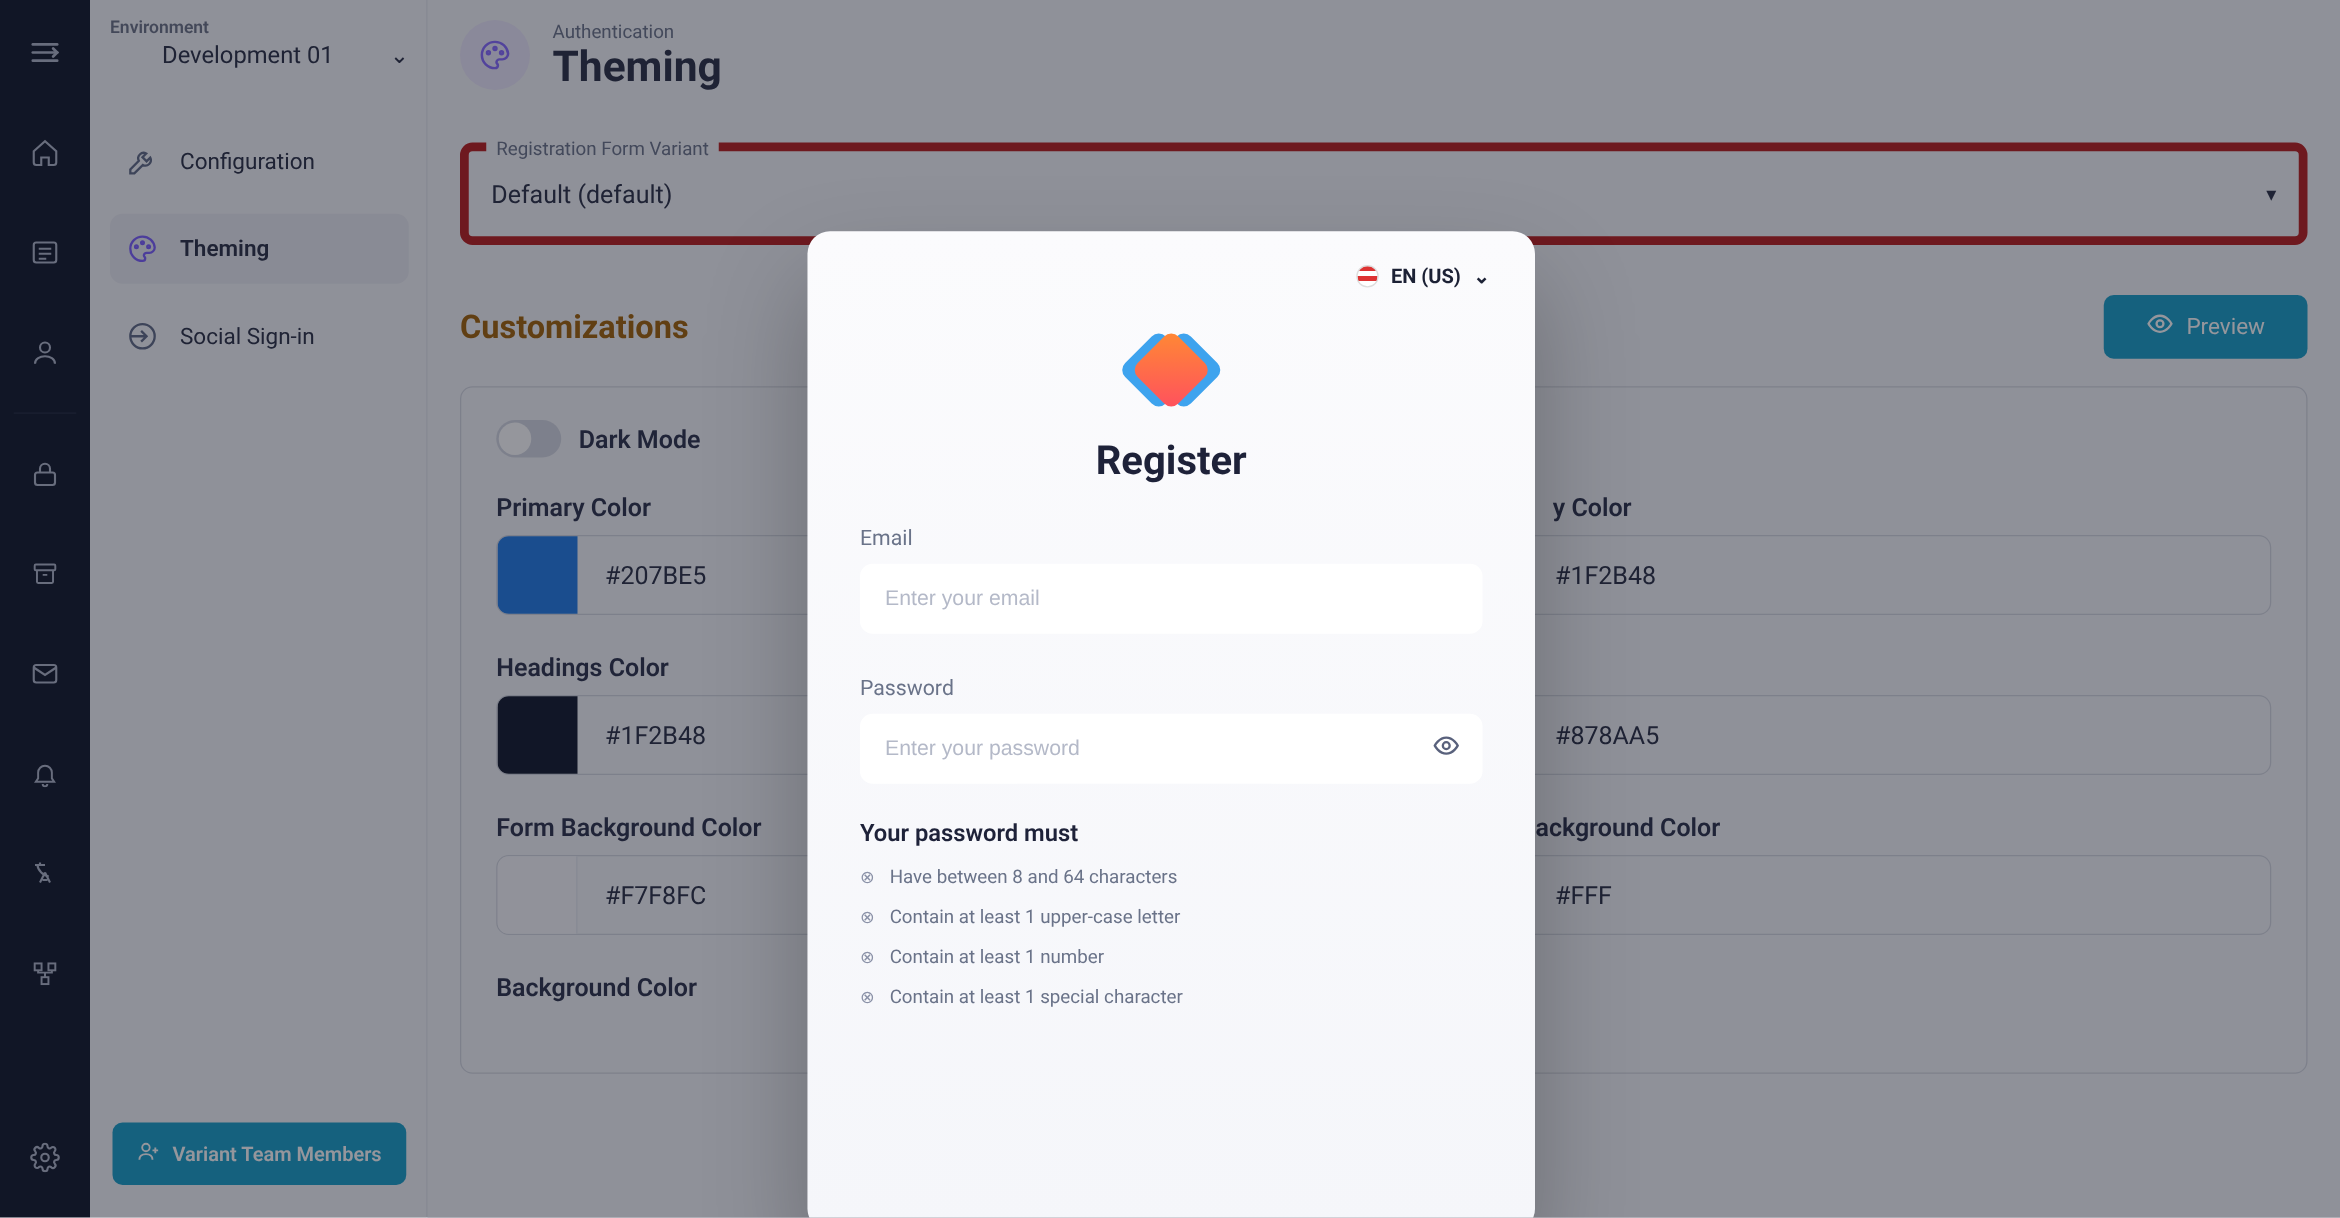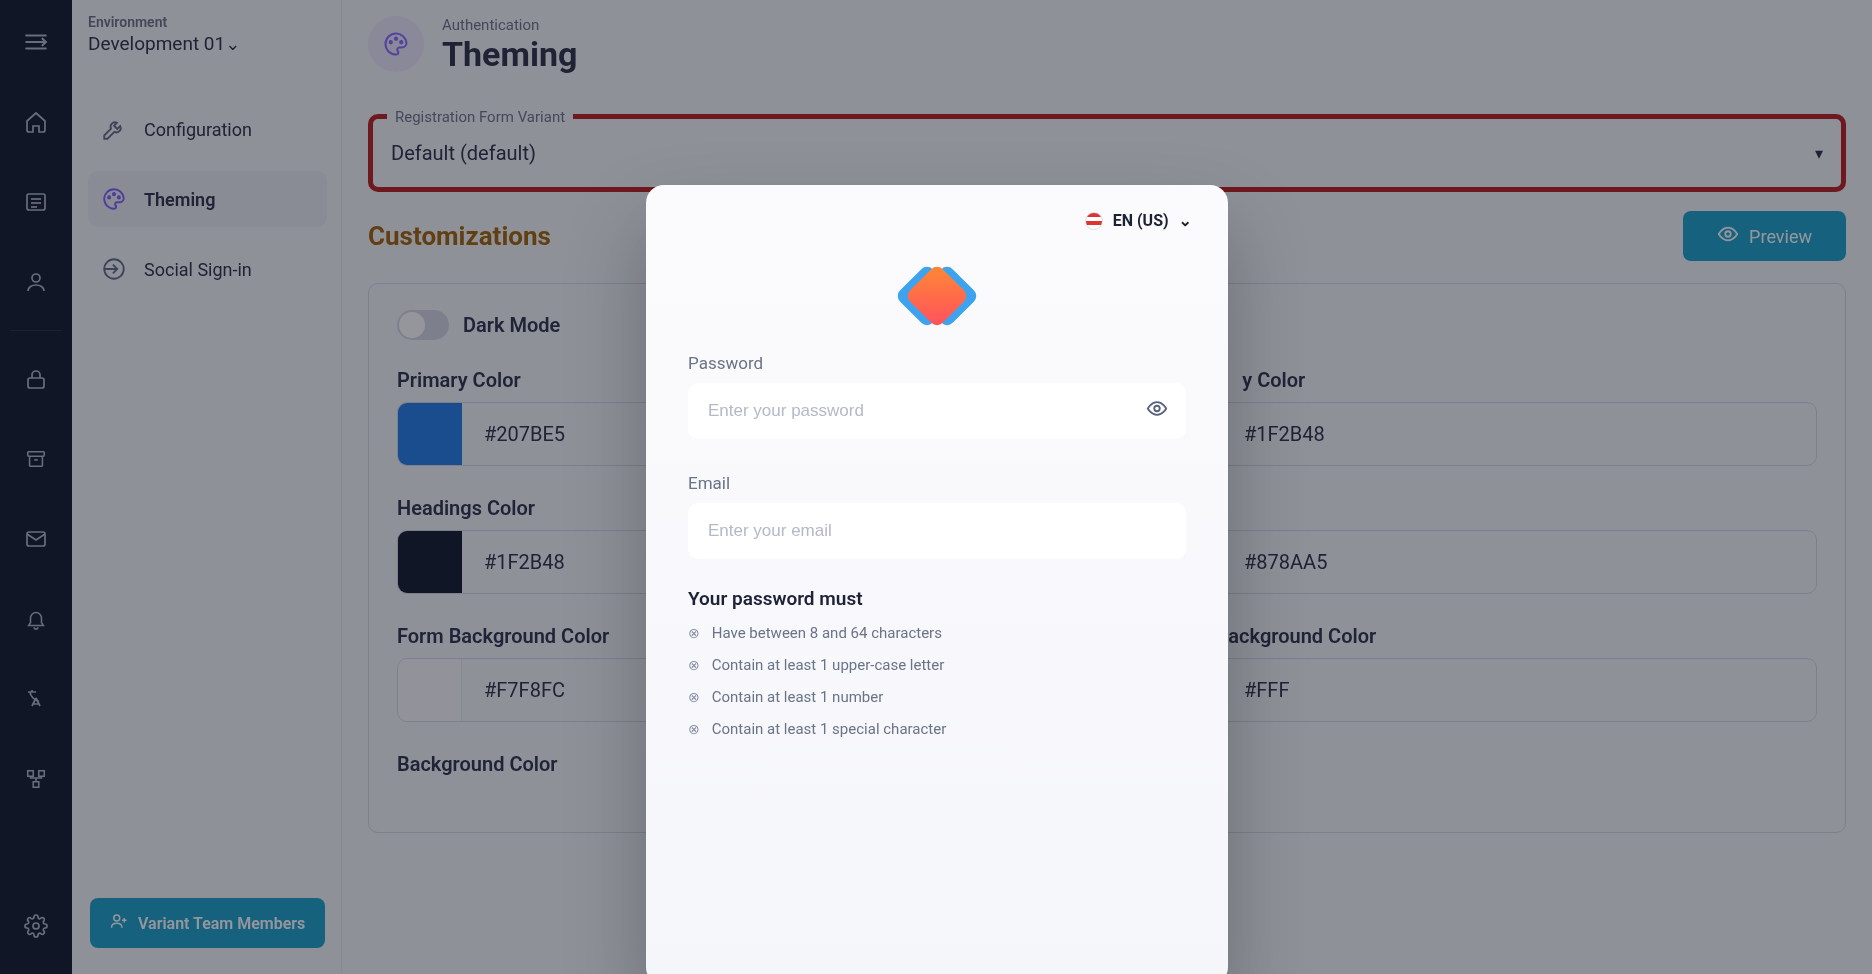--- a/index.html
+++ b/index.html
@@ -39,22 +39,23 @@
   
   .sidecol {
     position: absolute; left: 72px; top:0;
     width: 270px; height: 974px;
     border-right: 1px solid #e3e6ee;
     background: #f5f6f9;
     padding: 14px 14px 14px 16px;
   }
   .env-label { font-size: 14px; color: #6b7285; font-weight: 600;}
   .env-row {
-    display:flex; align-items:center; justify-content: flex-start;
+    display:flex; align-items:center; justify-content: flex-end;
     margin-top: 2px;
+    gap: 45px;
   }
   .env-val { font-size: 19px; color: #282e44; }
   .env-caret { font-size: 18px; color:#282e44; }
 
   .sideitems { margin-top: 46px; }
   .sideitem {
     display:flex; align-items:center; gap: 16px;
     padding: 14px 12px;
     border-radius: 10px;
     font-size: 18px;
@@ -95,24 +96,24 @@
   .hcircle {
     width:56px; height:56px; border-radius:50%;
     background:#ebe7fb; color:#8568ff;
     display:flex; align-items:center; justify-content:center;
     font-size: 26px;
   }
   .hcrumb { font-size:15px; color:#6a7389; }
   .htitle { font-size: 34px; font-weight:700; color:#282e44; }
 
   .fieldwrap {
-    border:5px solid #b91c1c; border-radius:10px;
+    border:7px solid #b91c1c; border-radius:10px;
     padding: 22px 33px 22px 18px;
     position:relative;
-    margin-bottom: 19px;
+    margin-bottom: 40px;
   }
   .fieldlegend {
     position:absolute; top:-11px; left:14px;
     background:#f5f6f9; padding:0 8px;
     font-size: 15px; color:#6a7389;
   }
   .fieldval { font-size:20px; color:#282e44; }
   .fieldcaret { position:absolute; right:18px; top:50%; transform:translateY(-50%); color:#282e44;}
 
   .sectionrow {
@@ -449,37 +450,38 @@
     <span>EN (US)</span>
     <span>⌄</span>
   </div>
 
   <div class="logo-row">
     <div class="logo1 l"></div>
     <div class="logo1 logo2"></div>
     <div class="logo1 r"></div>
   </div>
 
+  <div class="mtitle">Register</div>
+
+  <div class="mfield">
+    <div class="mlabel">Email</div>
+    <input class="minput" type="text" placeholder="Enter your email" style="">
+  </div>
 
   <div class="mfield">
     <div class="mlabel">Password</div>
     <div class="pwwrap">
       <input class="minput" type="password" placeholder="Enter your password" style="">
       <span class="eye">
         <svg width="22" height="22" viewBox="0 0 24 24" fill="none" stroke="currentColor" stroke-width="2">
             <path d="M2 12s3.5-7 10-7 10 7 10 7-3.5 7-10 7S2 12 2 12z"></path>
             <circle cx="12" cy="12" r="3"></circle>
           </svg>
       </span>
     </div>
-  </div>
-
-  <div class="mfield">
-    <div class="mlabel">Email</div>
-    <input class="minput" type="text" placeholder="Enter your email" style="">
   </div>
 
   <div class="pwtitle">Your password must</div>
   <div class="rulelist">
     <div class="rule">
         <span class="ruleicon">⊗</span>
         <span>Have between 8 and 64 characters</span>
       </div>
     <div class="rule">
         <span class="ruleicon">⊗</span>

